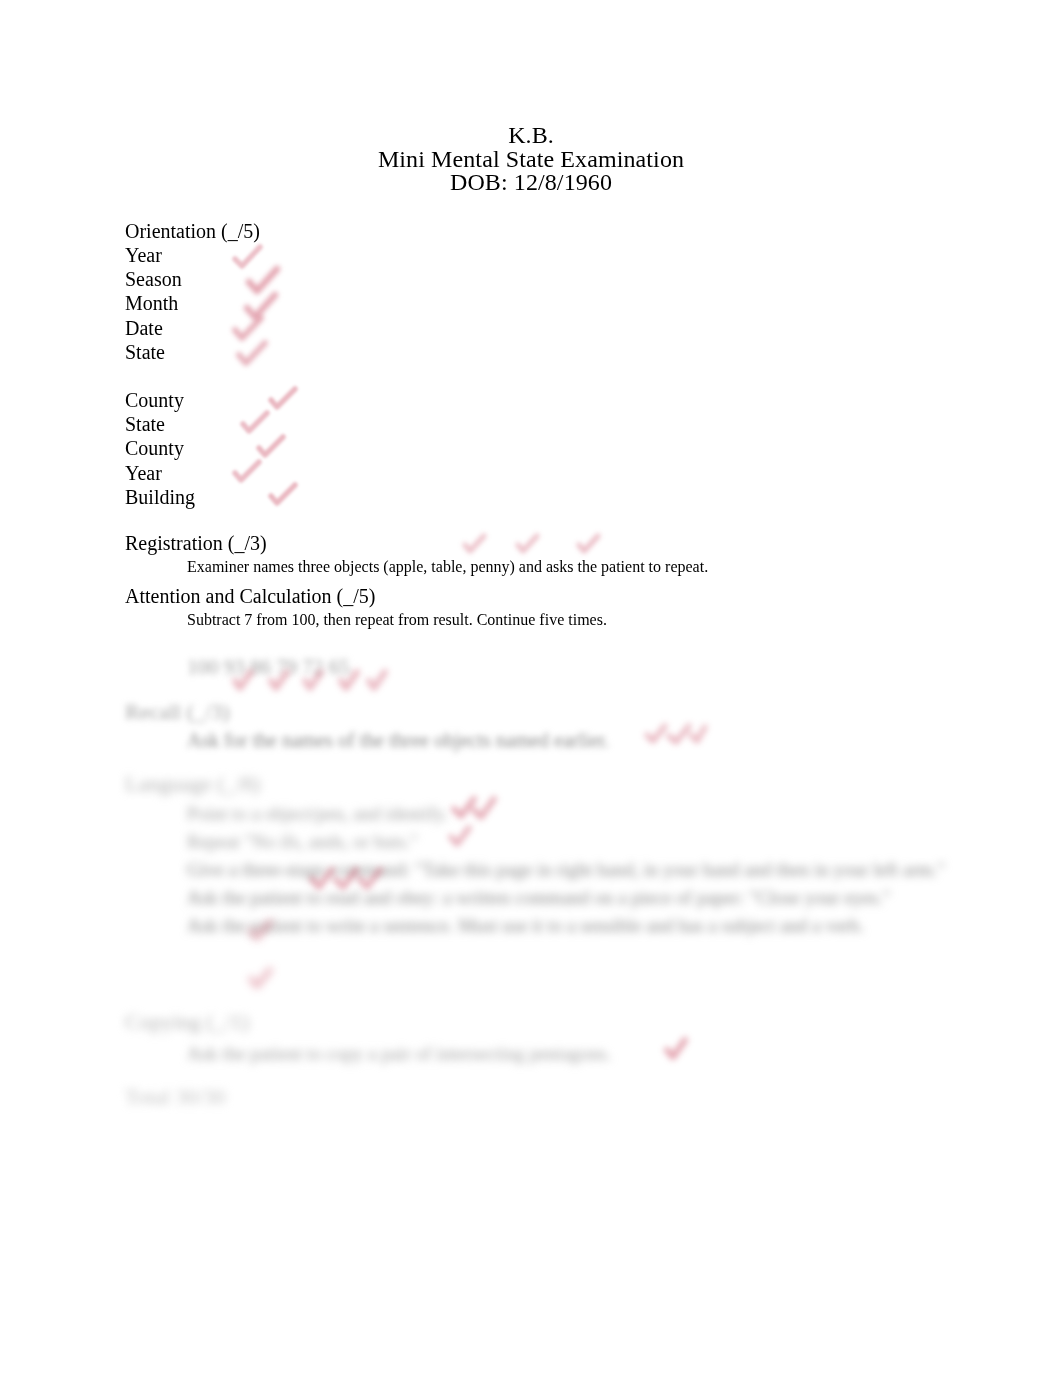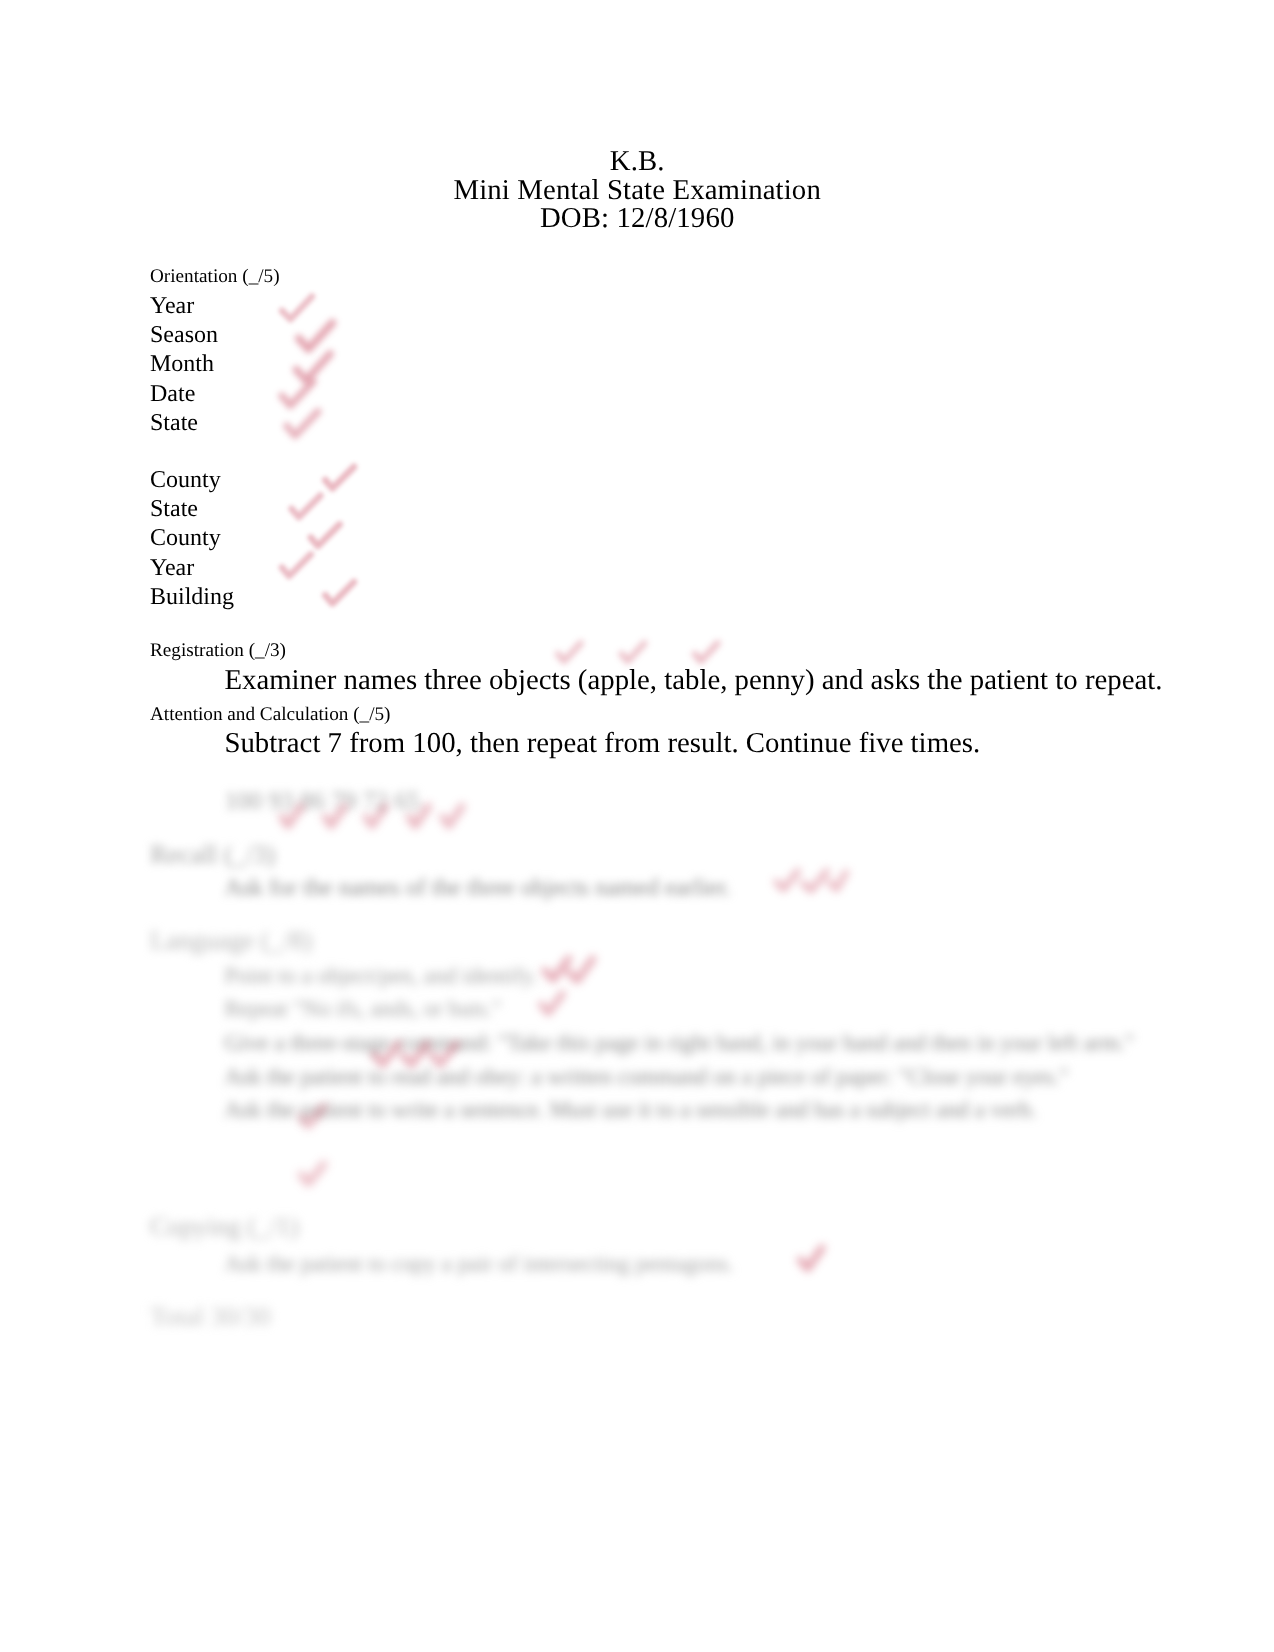--- a/index.html
+++ b/index.html
@@ -33,26 +33,26 @@
     line-height: 23.7px;
     letter-spacing: 0.1px;
   }
 
   
   .section {
     position: absolute;
     left: 125px;
   }
   .sec-head {
-    font-size: 16px;
+    font-size: 20px;
     line-height: 24px;
     white-space: nowrap;
   }
   .sec-line {
-    font-size: 24px;
+    font-size: 16px;
     line-height: 24px;
     margin-left: 62px;
     white-space: nowrap;
   }
   .item {
     font-size: 20px;
     line-height: 24.2px;
     white-space: nowrap;
   }
   .gap-line {

